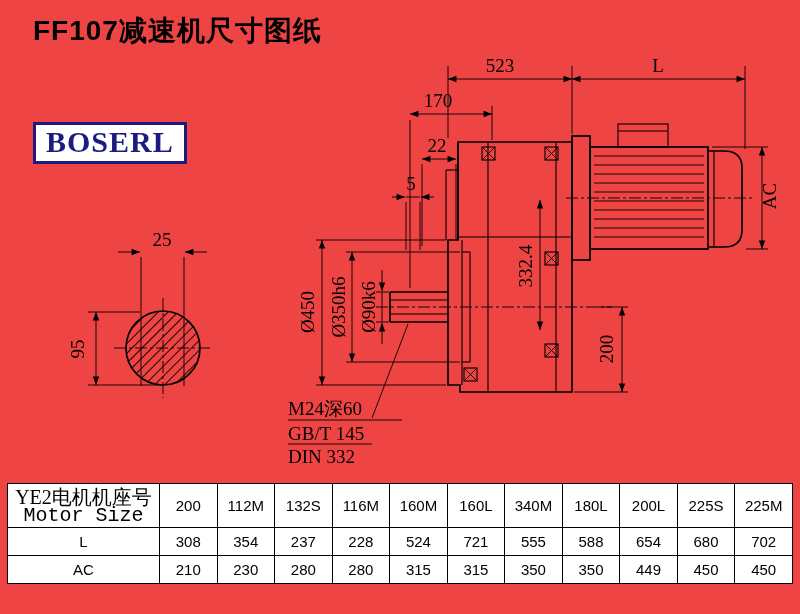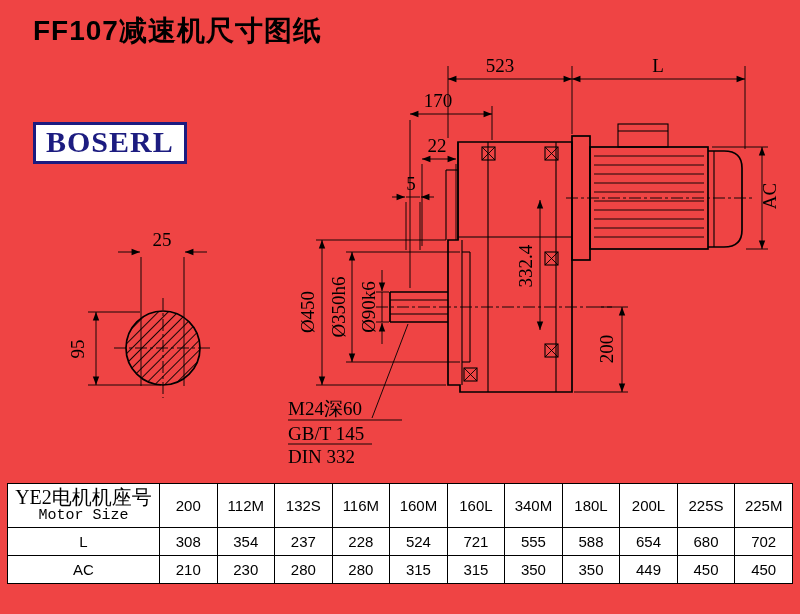--- a/index.html
+++ b/index.html
@@ -24,21 +24,21 @@
   .dimtxt  { font-family:"Liberation Serif", serif; font-size:19px; fill:#000; }
   .notetxt { font-family:"Liberation Serif", serif; font-size:19px; fill:#000; }
 
   table.dim-table { position:absolute; left:7px; top:483px; width:786px;
                     border-collapse:collapse; table-layout:fixed; background:#fff; }
   .dim-table th, .dim-table td { border:1px solid #000; text-align:center;
                     font-size:15px; font-weight:normal; padding:0; vertical-align:middle; }
   .dim-table tr.head-row { height:44px; }
   .dim-table tr.data-row { height:28px; }
   .dim-table .hcn { font-size:20px; line-height:20px;font-family:Liberation Serif, serif; }
-  .dim-table .hen { font-family:"Liberation Mono", monospace; font-size:15px; line-height:18px; }
+  .dim-table .hen { font-family:"Liberation Mono", monospace; font-size:20px; line-height:18px; }
   .dim-table .rowlab { font-size:15px; }
 </style>
 </head>
 <body>
 
 <div class="page">
 
   <h1 class="title">FF107减速机尺寸图纸</h1>
 
   <div class="brand-box">

